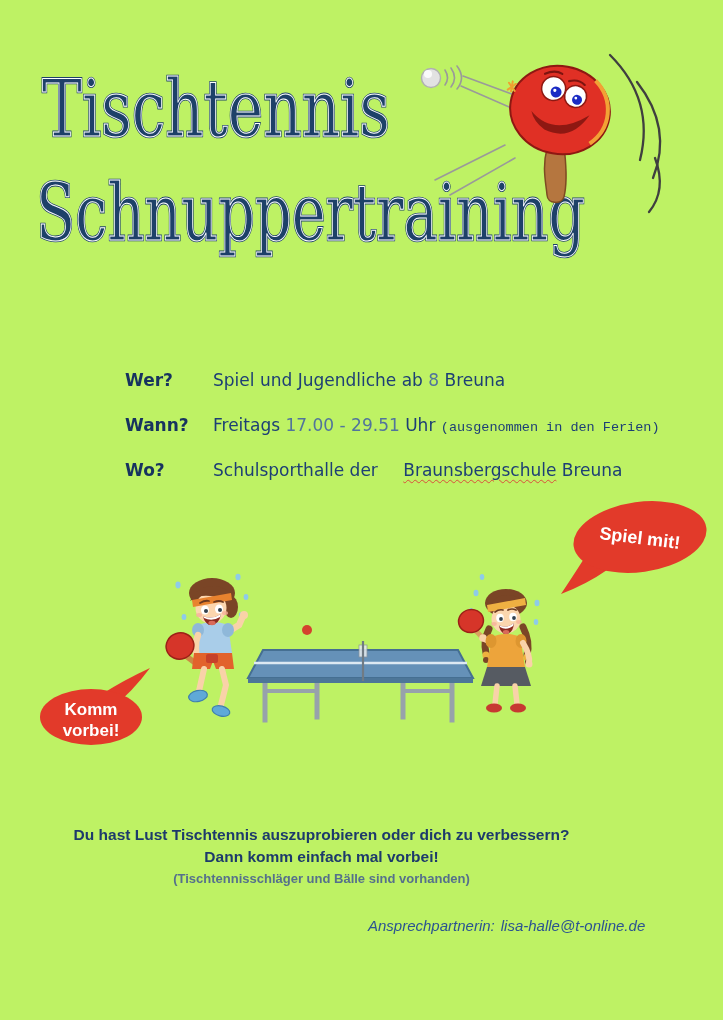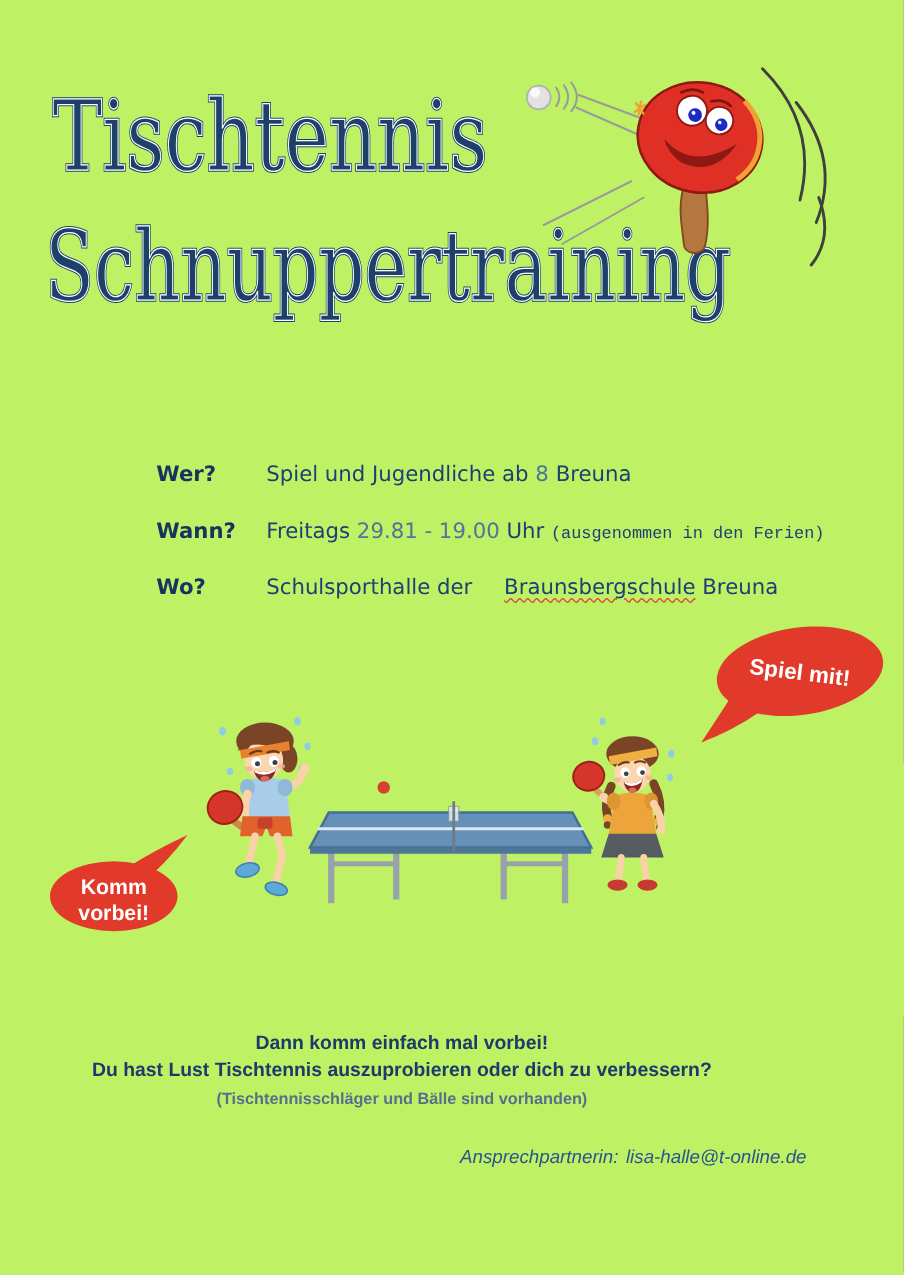--- a/index.html
+++ b/index.html
@@ -117,21 +117,21 @@
       <path d="M232,42 Q268,88 248,138"></path>
       <path d="M250,118 Q262,150 244,172"></path>
     </g>
   </svg>
 
   <div class="info-row" style="top:368px;">
     <span class="info-label">Wer?</span><span>Spiel und Jugendliche ab </span><span class="num-accent">8</span><span> Breuna</span>
   </div>
 
   <div class="info-row" style="top:413px;">
-    <span class="info-label">Wann?</span><span>Freitags </span><span class="num-accent">29.81 - 19.00</span><span> Uhr </span><span class="small-note">(ausgenommen in den Ferien)</span>
+    <span class="info-label">Wann?</span><span>Freitags </span><span class="num-accent">17.00 - 29.51</span><span> Uhr </span><span class="small-note">(ausgenommen in den Ferien)</span>
   </div>
 
   <div class="info-row" style="top:458px;">
     <span class="info-label">Wo?</span><span>Schulsporthalle der </span><span class="wavy">Braunsbergschule</span><span> Breuna</span>
   </div>
 
   <svg class="abs" style="left:545px;top:488px;" width="180" height="125" viewBox="0 0 180 125">
     <path d="M42,66 Q28,88 16,106 Q42,96 62,82 Z" fill="#e23a2a"></path>
     <ellipse cx="95" cy="49" rx="67" ry="35" fill="#e23a2a" transform="rotate(-8 95 49)"></ellipse>
     <text class="bubble-text" x="95" y="56" font-size="18" transform="rotate(7 95 49)">Spiel mit!</text>
@@ -259,22 +259,22 @@
   </svg>
 
   <svg class="abs" style="left:28px;top:652px;" width="145" height="110" viewBox="0 0 145 110">
     <path d="M74,42 Q96,28 122,16 Q104,40 86,54 Z" fill="#e23a2a"></path>
     <ellipse cx="63" cy="65" rx="51" ry="28" fill="#e23a2a"></ellipse>
     <text class="bubble-text" x="63" y="63" font-size="17">Komm</text>
     <text class="bubble-text" x="63" y="84" font-size="17">vorbei!</text>
   </svg>
 
   <div class="abs cta">
+    <div>Du hast Lust Tischtennis auszuprobieren oder dich zu verbessern?</div>
     <div>Dann komm einfach mal vorbei!</div>
-    <div>Du hast Lust Tischtennis auszuprobieren oder dich zu verbessern?</div>
     <div class="cta-note">(Tischtennisschläger und Bälle sind vorhanden)</div>
   </div>
 
   <div class="abs contact">
     <span>Ansprechpartnerin:</span><span class="email">lisa-halle@t-online.de</span>
   </div>
 
 </div>
 
 </body></html>

